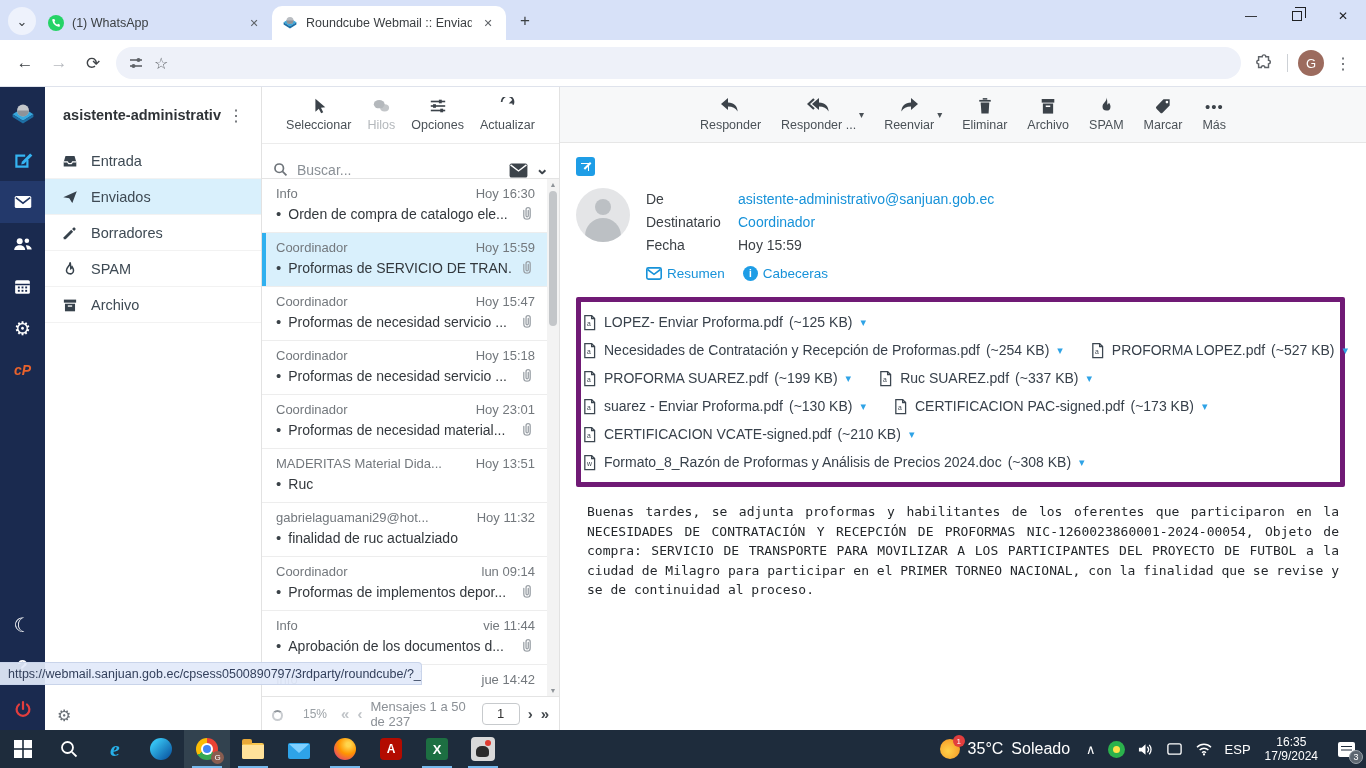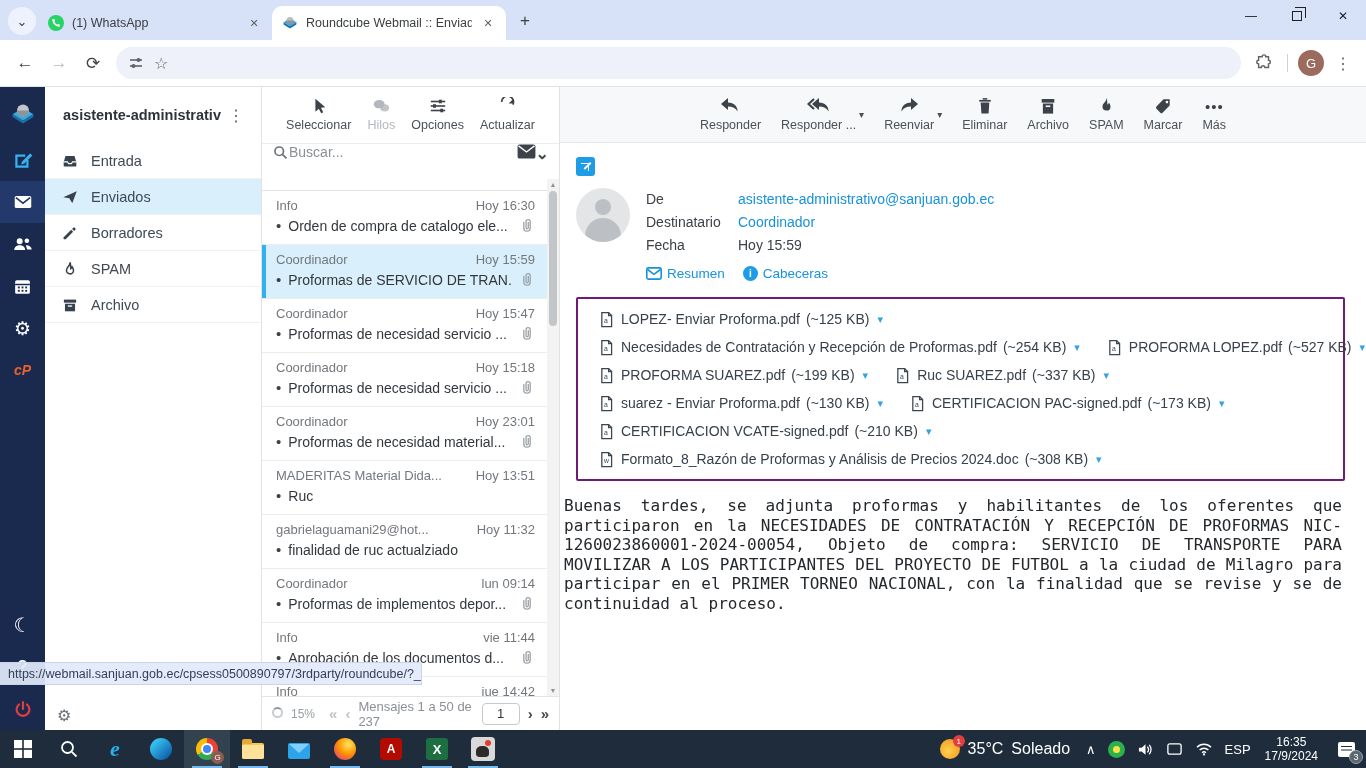--- a/index.html
+++ b/index.html
@@ -57,38 +57,38 @@
   .folder.sel{background:#d9f0fc}
   .folder .ficon{width:18px;height:18px;color:#37424c}
   #folders .foot{margin-top:auto;height:30px;display:flex;align-items:center;padding-left:12px;color:#6a7076}
 
   
   #listcol{width:298px;border-right:1px solid #e2e2e2;display:flex;flex-direction:column;flex:0 0 auto;position:relative}
   #list-toolbar{height:56px;display:flex;align-items:flex-start;justify-content:center;gap:16px;padding-top:8px}
   .tbtn{display:flex;flex-direction:column;align-items:center;gap:3px;color:#4a5157;font-size:12.5px}
   .tbtn .ticon{height:20px;display:flex;align-items:flex-end}
   .tbtn.disabled{color:#b4b8bc}
-  #searchrow{height:48px;border-top:1px solid #ececec;border-bottom:1px solid #e4e4e4;display:flex;align-items:flex-start;padding:0 10px;}
+  #searchrow{height:36px;border-top:1px solid #ececec;border-bottom:1px solid #e4e4e4;display:flex;align-items:flex-end;padding:0 10px;gap:8px}
   #search-input{flex:1;border:0;outline:0;font-size:14px;color:#333;background:transparent}
   #search-input::placeholder{color:#8a9096}
   #message-list{flex:1;overflow:hidden;position:relative}
   .msgrow{height:54px;padding:7px 24px 0 14px;border-bottom:1px solid #ededed;position:relative}
   .msgrow.sel{background:#d9f0fc;box-shadow:inset 4px 0 0 #2fb0ef}
   .line1{display:flex;font-size:13px;color:#73787d}
   .line1 .m-sender{flex:1;white-space:nowrap;overflow:hidden}
   .line2{display:flex;align-items:center;gap:7px;margin-top:5px}
   .m-bullet{color:#3a4248;font-size:15px;line-height:10px}
   .m-subject{flex:1;font-size:14px;color:#33383d;white-space:nowrap;overflow:hidden}
   .m-clip{width:16px;height:16px;color:#9aa0a6;flex:0 0 auto}
   
   #list-scroll{position:absolute;top:92px;bottom:34px;right:0;width:12px;background:#f3f3f3}
   #list-scroll .sarrow{position:absolute;left:0;width:12px;color:#8f9499;font-size:7px;text-align:center}
   #list-scroll .thumb{position:absolute;top:12px;left:2px;width:8px;height:135px;background:#c3c6c9;border-radius:4px}
   #list-footer{height:34px;border-top:1px solid #e4e4e4;display:flex;align-items:center;justify-content:flex-end;gap:8px;padding:0 10px;font-size:13px;color:#8b9096}
-  #quota{display:flex;align-items:flex-start;gap:8px;font-size:12px;color:#9aa0a5;margin-right:6px}
+  #quota{display:flex;align-items:flex-end;gap:20px;font-size:12px;color:#9aa0a5;margin-right:6px}
   #quota .donut{width:11px;height:11px;border-radius:50%;border:2px solid #c9ccd0;border-top-color:#8f959b}
   .pgbtn{color:#44494e;font-size:15px;font-weight:bold}
   .pgbtn.disabled{color:#c0c4c8}
   #page-input{width:38px;height:22px;border:1px solid #c7cacd;border-radius:4px;text-align:center;font-size:13px;color:#333}
 
   
   #mailcol{flex:1;display:flex;flex-direction:column;min-width:0;background:#fff}
   #mail-toolbar{height:56px;display:flex;align-items:flex-start;justify-content:center;gap:20px;padding-top:8px;background:#f7f8f9;border-bottom:1px solid #e6e6e6}
   .mt-group{display:flex;align-items:flex-start}
   .caret{color:#4a5157;font-size:10px;margin:14px 0 0 3px}
@@ -101,26 +101,26 @@
   #sender-avatar{width:54px;height:54px;border-radius:50%;background:#e4e5e7;position:relative;overflow:hidden;flex:0 0 auto}
   #sender-avatar:before{content:"";position:absolute;top:11px;left:19px;width:16px;height:16px;border-radius:50%;background:#bcc0c4}
   #sender-avatar:after{content:"";position:absolute;top:30px;left:9px;width:36px;height:26px;border-radius:18px 18px 0 0;background:#bcc0c4}
   .hrow{display:flex;font-size:14px;line-height:23px}
   .hlabel{width:92px;font-weight:normal;color:#3c4146}
   .hval{color:#3c4146}
   a.bluelink{color:#1792d9;text-decoration:none}
   #mail-links{display:flex;gap:18px;margin-top:9px;font-size:13.5px;align-items:center}
   .mlk{display:flex;align-items:center;gap:5px;color:#1792d9}
   .icircle{width:15px;height:15px;border-radius:50%;background:#1e9de6;color:#fff;font-size:10px;font-weight:bold;display:flex;align-items:center;justify-content:center}
-  #attach-box{margin:16px 21px 0 16px;border:2px solid #701a75;border-radius:2px;padding:6px 20px}
+  #attach-box{margin:16px 21px 0 16px;border:5px solid #701a75;border-radius:2px;padding:6px 0}
   .att-line{display:flex;gap:26px;height:28px;align-items:center}
   .att-chip{display:flex;align-items:center;gap:6px;font-size:14px;color:#38414b;white-space:nowrap}
   .att-icon{width:17px;height:17px;color:#3c4650;flex:0 0 auto}
   .att-caret{color:#2fa3e6;font-size:11px;margin-left:2px}
-  #mail-body{margin:15px 4px;font-family:"DejaVu Sans Mono",monospace;font-size:16px;line-height:19.5px;color:#24282c;max-width:778px;text-align:justify}
+  #mail-body{margin:15px 27px;font-family:"DejaVu Sans Mono",monospace;font-size:13px;line-height:19.5px;color:#24282c;max-width:778px;text-align:justify}
 
   
   #statusbar{position:absolute;left:0;bottom:45px;width:422px;height:23px;background:rgba(226,234,250,.93);
     border:1px solid #c9d4ea;border-left:0;border-radius:0 4px 0 0;display:flex;align-items:center;padding:0 8px;
     font-size:12.5px;color:#33405c;white-space:nowrap;overflow:hidden;z-index:5}
 
   
   #taskbar{height:38px;background:#1e2c3c;display:flex;align-items:center;flex:0 0 auto;color:#fff}
   .tk{width:46px;height:38px;display:flex;align-items:center;justify-content:center;position:relative;flex:0 0 auto}
   .tk.open:after{content:"";position:absolute;bottom:0;left:8px;right:8px;height:2px;background:#76b9ed}

